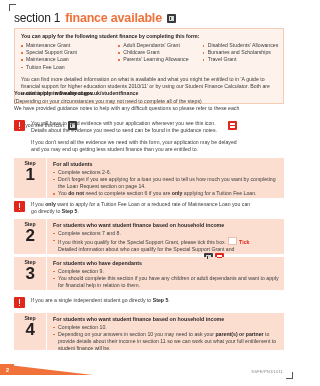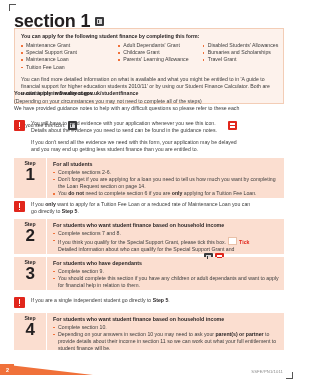--- a/index.html
+++ b/index.html
@@ -40,22 +40,22 @@
   
   .title-row {
     position: absolute;
     left: 14px; top: 11px;
     display: flex;
     align-items: center;
     gap: 5px;
     white-space: nowrap;
   }
   .title-main {
-    font-size: 18px;
-    font-weight: bold;
+    font-size: 12px;
+    font-weight: normal;
     letter-spacing: -0.2px;
     color: #231f20;
   }
   .title-sub {
     font-size: 12.5px;
     font-weight: bold;
     letter-spacing: -0.2px;
     color: #f0713a;
   }
 
@@ -319,20 +319,21 @@
 </head>
 <body>
 
 <div class="page">
 
   <div class="crop-tl"></div>
   <div class="crop-br"></div>
 
   <div class="title-row">
     <span class="title-main">section 1</span>
+    <span class="title-sub">finance available</span>
     <span class="icon-note"></span>
   </div>
 
   <div class="panel-intro">
     <div class="intro-head">You can apply for the following student finance by completing this form:</div>
     <div class="cols">
       <div class="col">
         <div class="bl">Maintenance Grant</div>
         <div class="bl">Special Support Grant</div>
         <div class="bl">Maintenance Loan</div>

